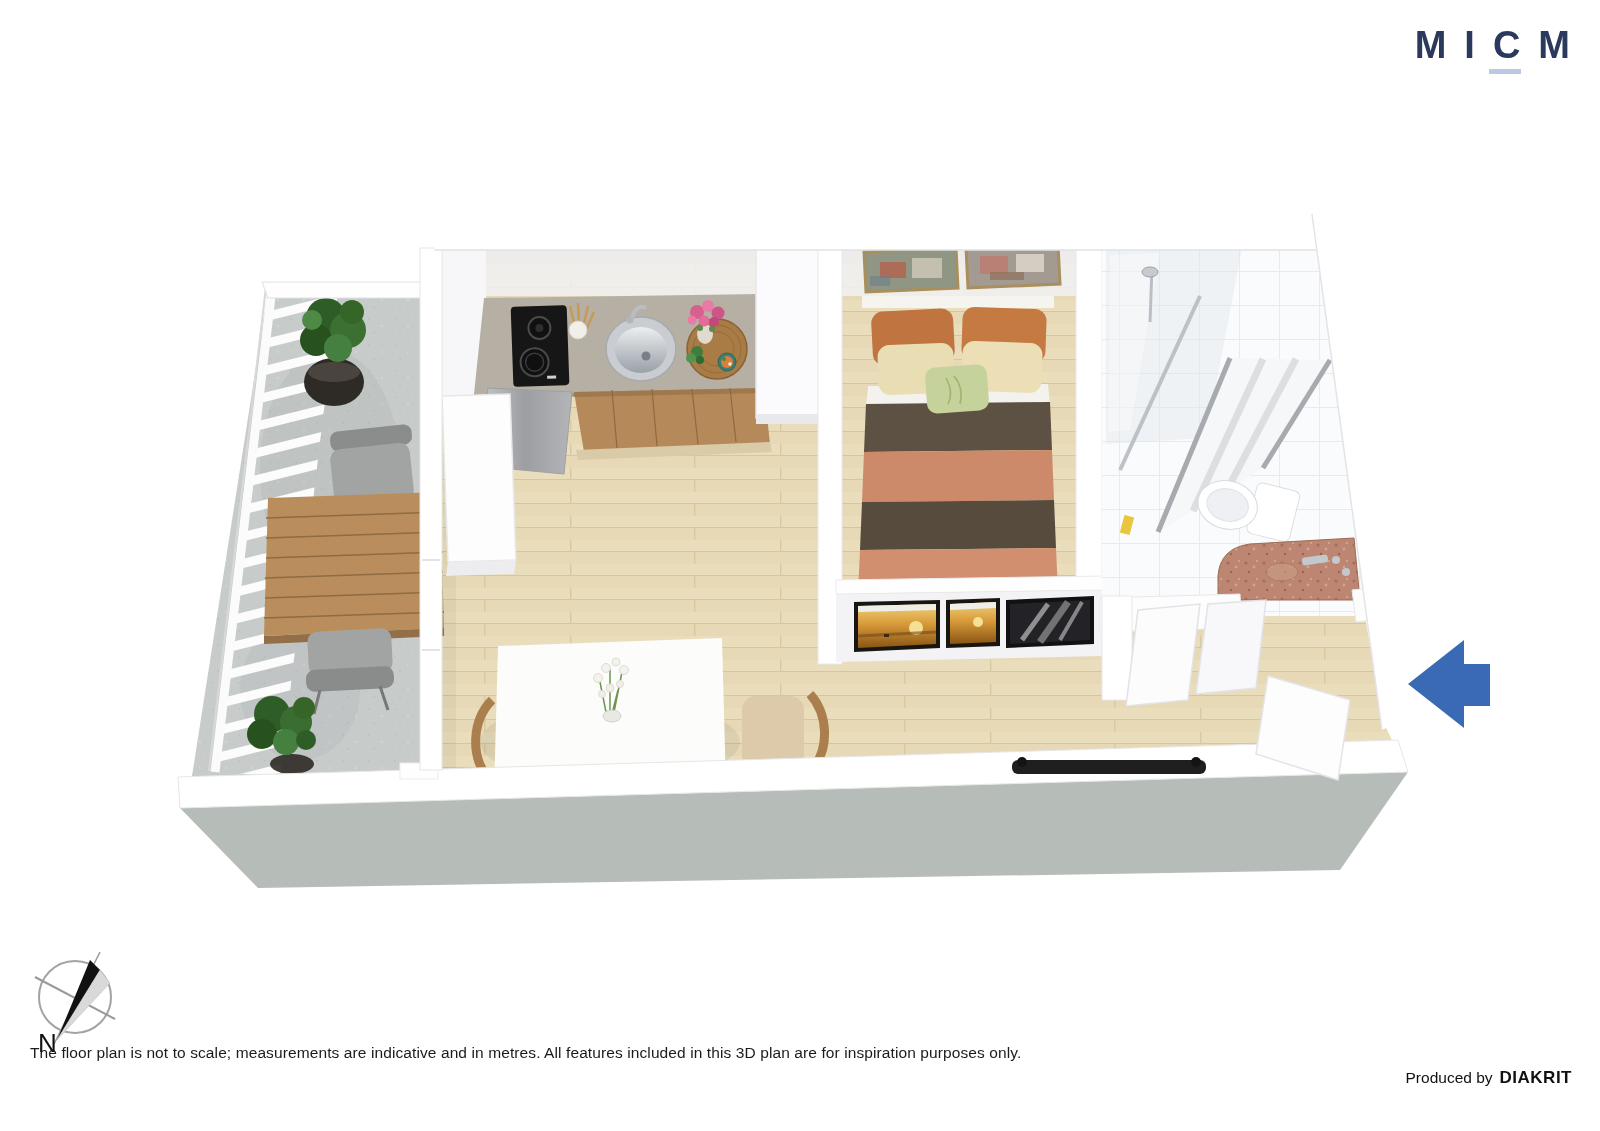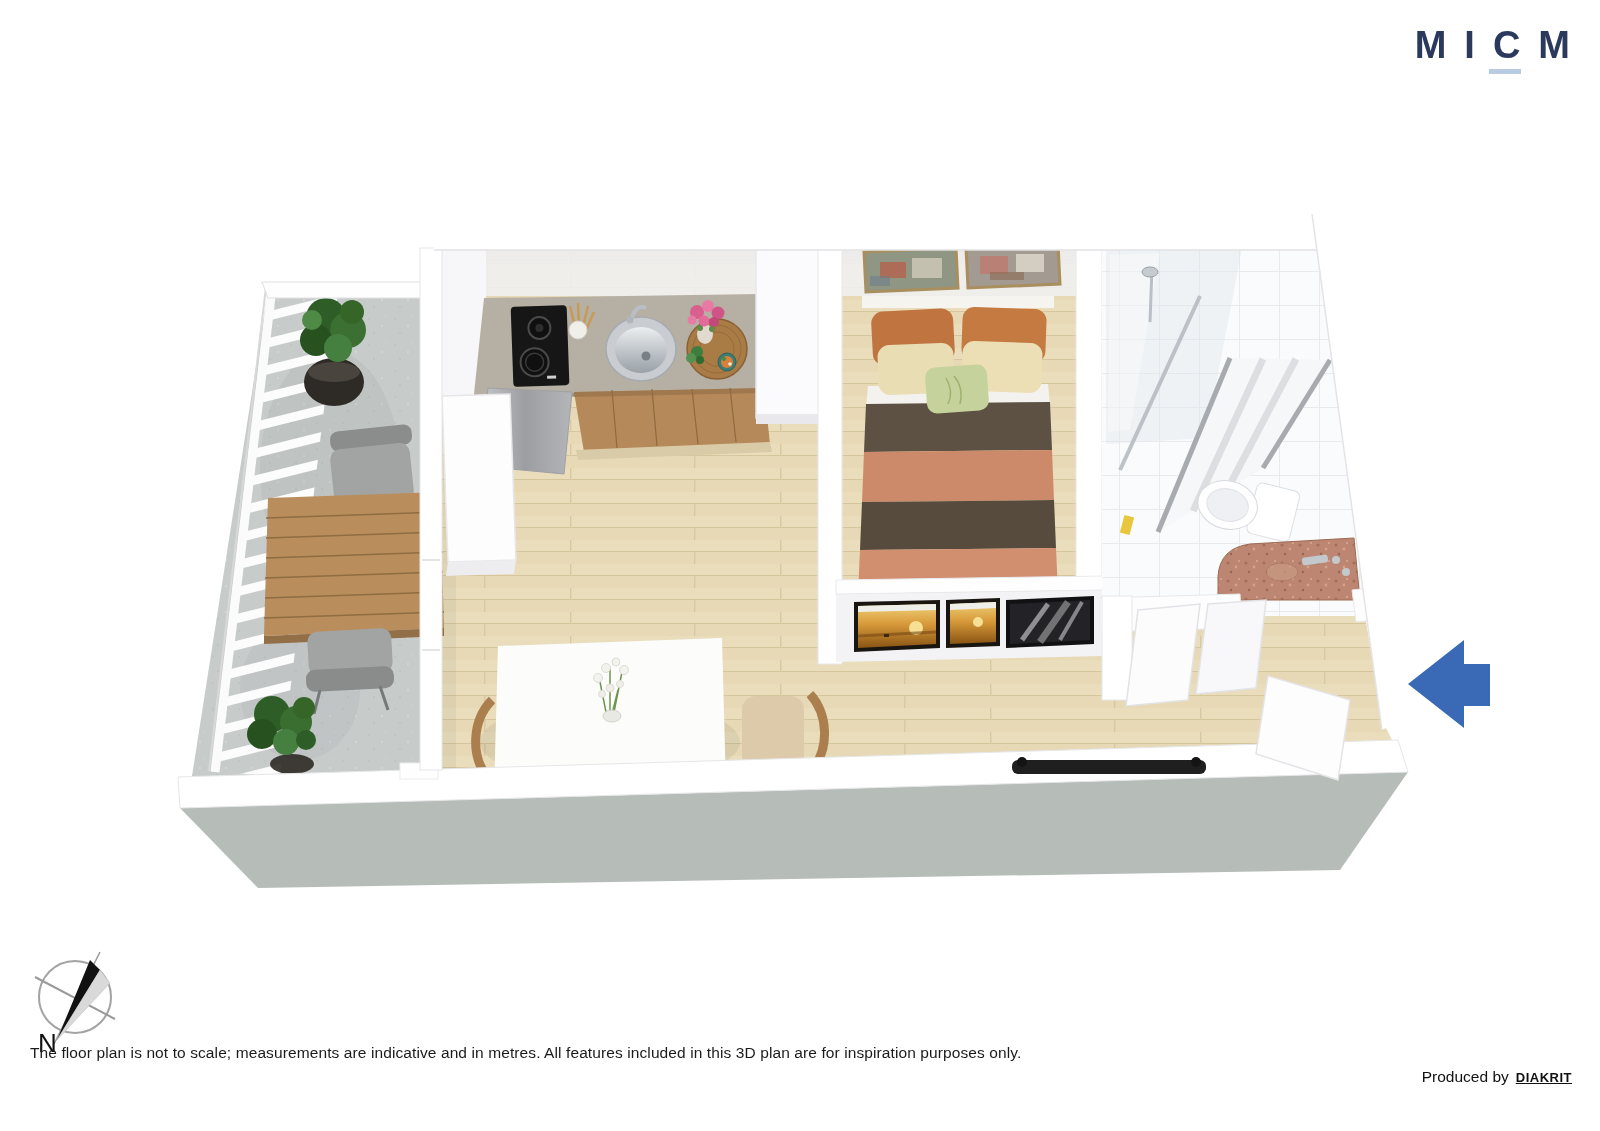--- a/index.html
+++ b/index.html
@@ -15,21 +15,21 @@
   .plan{position:absolute;left:0;top:0;width:1600px;height:1131px;}
   
   .compass{position:absolute;left:22px;top:930px;}
   .compass-n{position:absolute;left:38px;top:1028px;font-size:26px;font-weight:500;color:#111;}
   
   .disc{position:absolute;left:30px;color:#1b1b1b;font-size:15.5px;letter-spacing:0.1px;white-space:nowrap;}
   .disc.l1{top:1044px;}
   .disc.l2{top:1067px;}
   .credit{position:absolute;right:28px;top:1068px;display:flex;align-items:baseline;gap:7px;color:#111;margin-left:22px;}
   .credit .pb{font-size:15.5px;}
-  .credit .brand{font-size:13px;font-weight:700;letter-spacing:0.5px;text-decoration:underline;}
+  .credit .brand{font-size:17px;font-weight:700;letter-spacing:0.5px;}
 </style>
 </head>
 <body>
 
 <div class="canvas">
 
   <svg class="plan" viewBox="0 0 1600 1131">
     <defs>
       <pattern id="wood" patternUnits="userSpaceOnUse" width="210" height="24">
         <rect width="210" height="24" fill="#e9ddbc"></rect>

